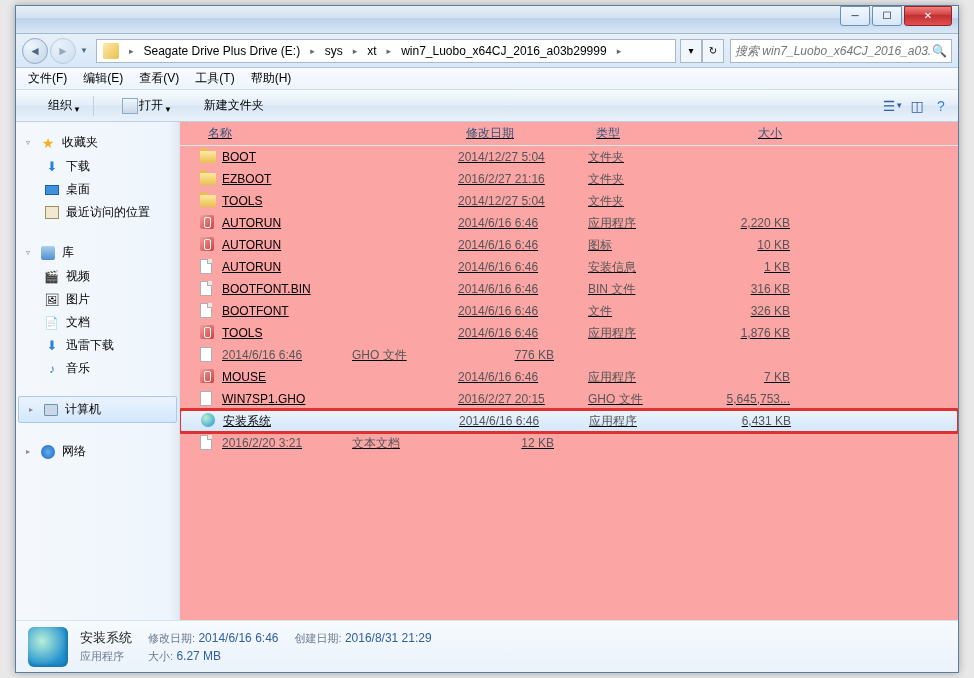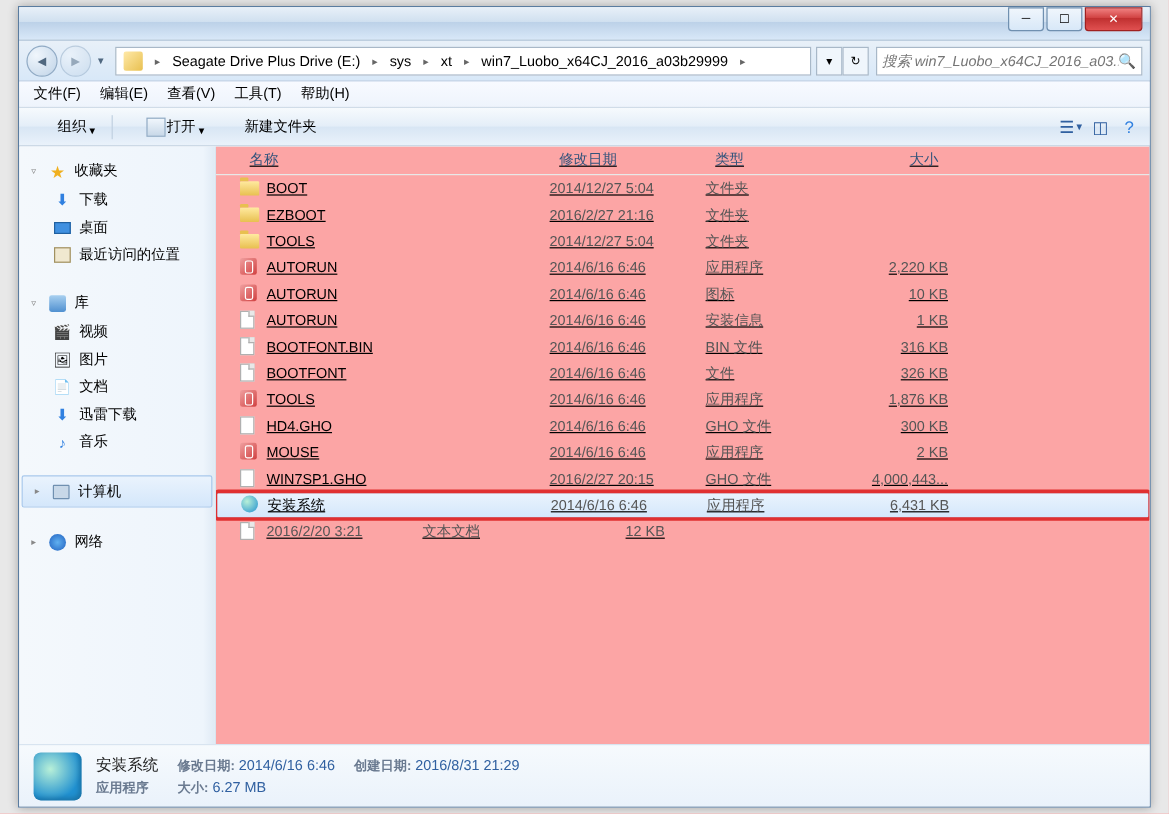--- a/index.html
+++ b/index.html
@@ -142,21 +142,21 @@
   height: 52px; border-top: 1px solid #d8e4f0;
   background: linear-gradient(to bottom, #f6fafd, #eaf2fb);
   display: flex; align-items: center; padding: 6px 12px; font-size: 12px; gap: 12px;
 }
 .dp-icon {
   width: 40px; height: 40px; border-radius: 6px;
   background: radial-gradient(circle at 35% 35%, #b8f0d8, #2090d0 70%);
   box-shadow: inset -2px -2px 4px rgba(0,0,0,0.2);
 }
 .dp-text { display: grid; grid-template-columns: auto auto auto auto; column-gap: 16px; row-gap: 2px; align-items: center; }
-.dp-label { color: #6a7a90; font-size: 11px; font-weight: bold; }
+.dp-label { color: #6a7a90; font-size: 11px; }
 .dp-value { color: #3060a0; font-size: 12px; }
 .dp-name { font-size: 13px; color: #222; }
 
 
 .ic-folder { width:16px; height:12px; background:linear-gradient(#ffeaa0,#e8c050); border-radius:1px; position:relative; margin-top:2px;}
 .ic-folder::before { content:""; position:absolute; top:-3px; left:0; width:7px; height:3px; background:#e8c050; border-radius:1px 1px 0 0;}
 .ic-file { width:12px; height:15px; background:#fff; border:1px solid #b0b0b0; position:relative;}
 .ic-file::before { content:""; position:absolute; top:-1px; right:-1px; width:4px; height:4px; background:#e8e8e8; border-left:1px solid #b0b0b0; border-bottom:1px solid #b0b0b0;}
 .ic-exe { width:14px; height:14px; background:linear-gradient(135deg,#f0a0a0,#d04040); border-radius:2px; position:relative;}
 .ic-exe::after{content:"";position:absolute;top:2px;left:4px;width:5px;height:9px;border:1px solid #fff;border-radius:2px;}
@@ -394,42 +394,41 @@
             </span>
             <span class="name">TOOLS</span>
             <span class="date">2014/6/16 6:46</span>
             <span class="type">应用程序</span>
             <span class="size">1,876 KB</span>
           </div>
           <div class="row">
             <span class="ficon">
               <span class="ic-gho"></span>
             </span>
-            <span class="name">HD4.GHO</span>
             <span class="date">2014/6/16 6:46</span>
             <span class="type">GHO 文件</span>
-            <span class="size">300 KB</span>
+            <span class="size">776 KB</span>
           </div>
           <div class="row">
             <span class="ficon">
               <span class="ic-exe"></span>
             </span>
             <span class="name">MOUSE</span>
             <span class="date">2014/6/16 6:46</span>
             <span class="type">应用程序</span>
-            <span class="size">2 KB</span>
+            <span class="size">7 KB</span>
           </div>
           <div class="row">
             <span class="ficon">
               <span class="ic-gho"></span>
             </span>
             <span class="name">WIN7SP1.GHO</span>
             <span class="date">2016/2/27 20:15</span>
             <span class="type">GHO 文件</span>
-            <span class="size">4,000,443...</span>
+            <span class="size">5,645,753...</span>
           </div>
           <div class="row selected highlighted">
             <span class="ficon">
               <span class="ic-app"></span>
             </span>
             <span class="name">安装系统</span>
             <span class="date">2014/6/16 6:46</span>
             <span class="type">应用程序</span>
             <span class="size">6,431 KB</span>
           </div>

